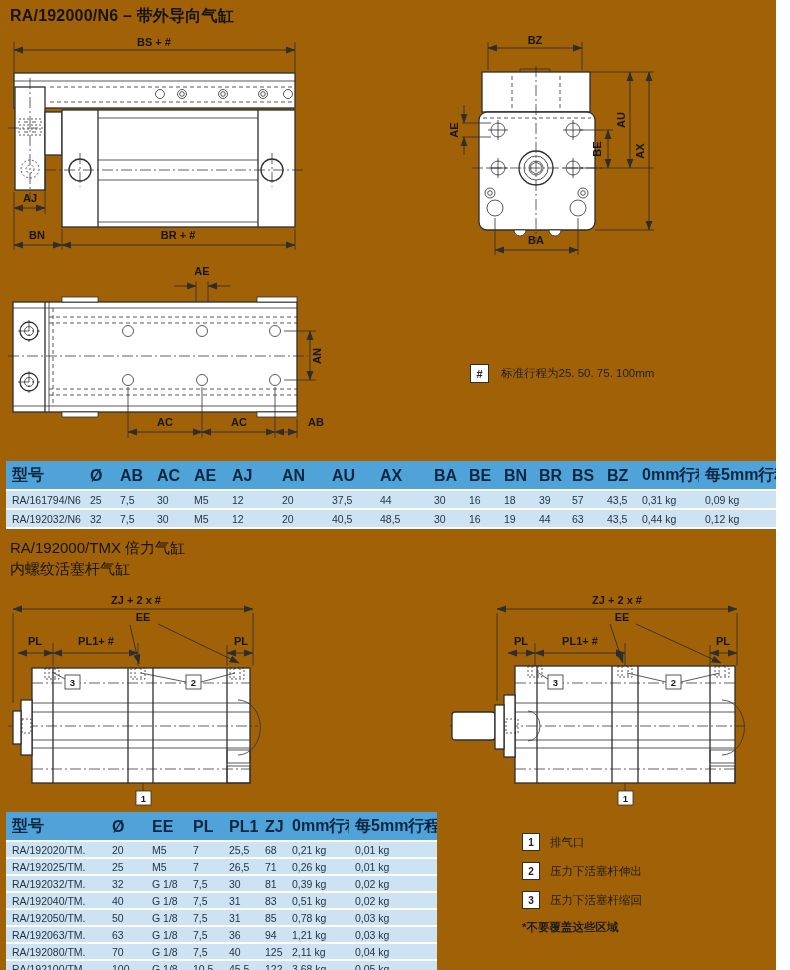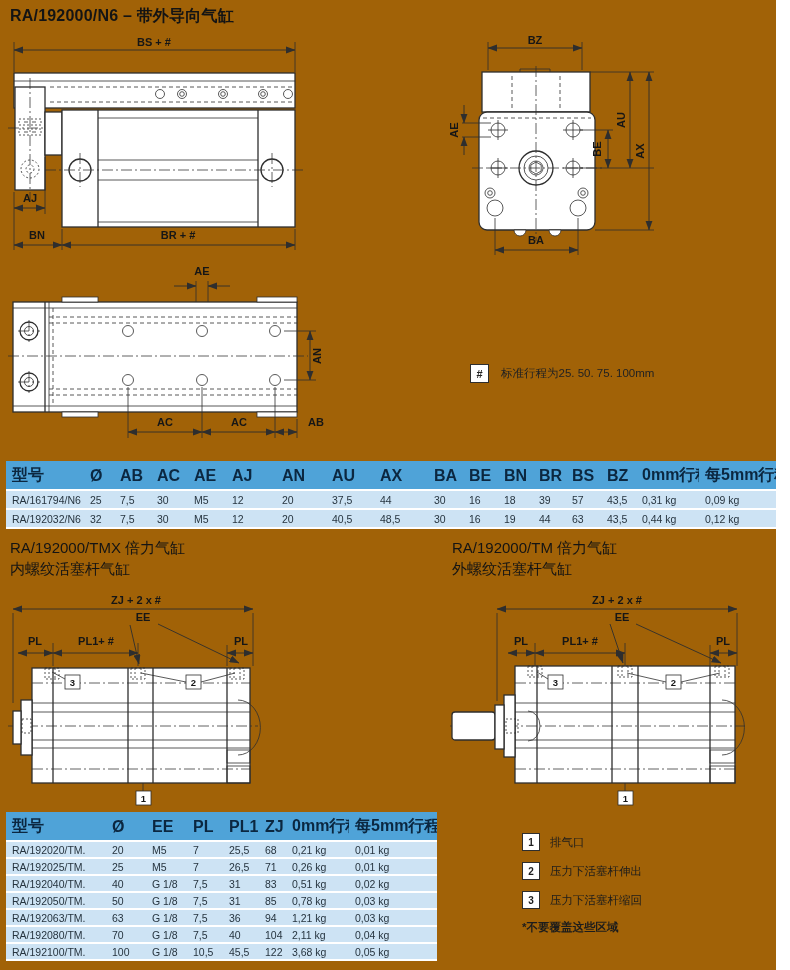--- a/index.html
+++ b/index.html
@@ -338,24 +338,20 @@
           <td>0,44 kg</td>
           <td>0,12 kg</td>
         </tr>
       </tbody>
   </table>
 
   <div class="sec sec-left">
     <div>RA/192000/TMX 倍力气缸</div>
     <div>内螺纹活塞杆气缸</div>
   </div>
-  <div class="sec sec-right">
-    <div>RA/192000/TM 倍力气缸</div>
-    <div>外螺纹活塞杆气缸</div>
-  </div>
 
   <svg class="drw" style="left:8px;top:593px" width="270" height="225" viewBox="0 0 270 225">
     <defs>
       <marker id="a4" markerWidth="11" markerHeight="8" refX="10.5" refY="4" orient="auto-start-reverse">
         <path d="M0,0 L11,4 L0,8 z" fill="#2e2e2e"></path>
       </marker>
       <pattern id="h4" patternUnits="userSpaceOnUse" width="6" height="6" patternTransform="rotate(45)">
         <line x1="0" y1="0" x2="0" y2="6" stroke="#2e2e2e" stroke-width="1"></line>
       </pattern>
     </defs>
@@ -548,20 +544,30 @@
           <td>RA/192025/TM.</td>
           <td>25</td>
           <td>M5</td>
           <td>7</td>
           <td>26,5</td>
           <td>71</td>
           <td>0,26 kg</td>
           <td>0,01 kg</td>
         </tr>
         <tr>
+          <td>RA/192032/TM.</td>
+          <td>32</td>
+          <td>G 1/8</td>
+          <td>7,5</td>
+          <td>30</td>
+          <td>81</td>
+          <td>0,39 kg</td>
+          <td>0,02 kg</td>
+        </tr>
+        <tr>
           <td>RA/192040/TM.</td>
           <td>40</td>
           <td>G 1/8</td>
           <td>7,5</td>
           <td>31</td>
           <td>83</td>
           <td>0,51 kg</td>
           <td>0,02 kg</td>
         </tr>
         <tr>
@@ -583,21 +589,21 @@
           <td>94</td>
           <td>1,21 kg</td>
           <td>0,03 kg</td>
         </tr>
         <tr>
           <td>RA/192080/TM.</td>
           <td>70</td>
           <td>G 1/8</td>
           <td>7,5</td>
           <td>40</td>
-          <td>104</td>
+          <td>125</td>
           <td>2,11 kg</td>
           <td>0,04 kg</td>
         </tr>
         <tr>
           <td>RA/192100/TM.</td>
           <td>100</td>
           <td>G 1/8</td>
           <td>10,5</td>
           <td>45,5</td>
           <td>122</td>

